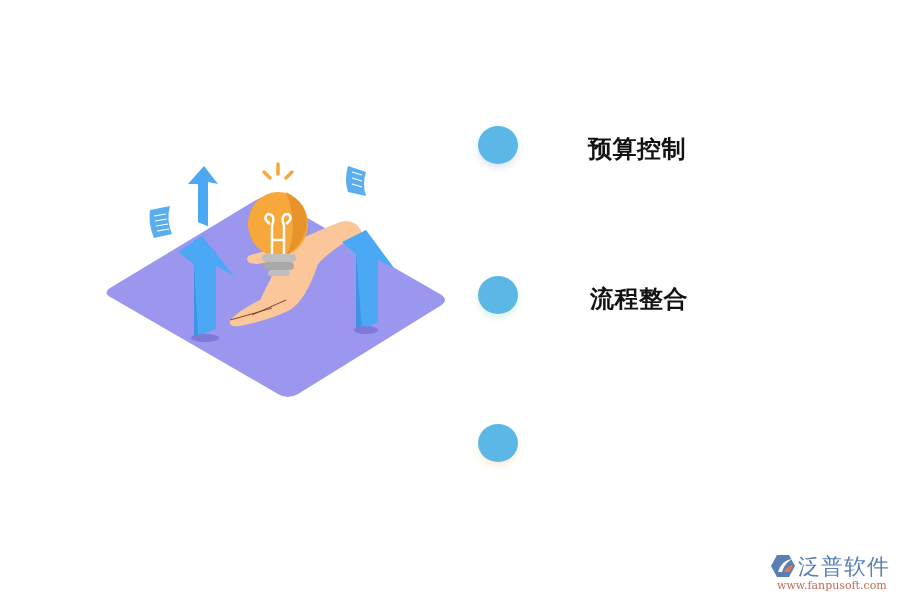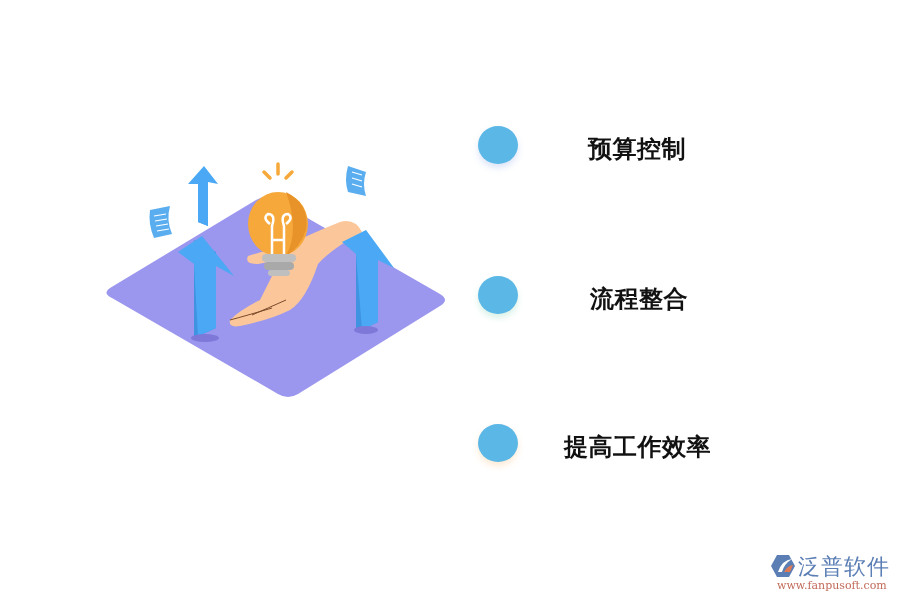--- a/index.html
+++ b/index.html
@@ -88,21 +88,20 @@
 <div class="feature-item i0">
   <div class="feature-dot"></div>
   <div class="feature-label">预算控制</div>
 </div>
 <div class="feature-item i1">
   <div class="feature-dot"></div>
   <div class="feature-label">流程整合</div>
 </div>
 <div class="feature-item i2">
   <div class="feature-dot"></div>
-  <div class="feature-label">提高工作效率</div>
 </div>
 
 <div class="brand">
   <svg class="brand-logo" viewBox="0 0 26 24">
     <path d="M7 1 L19 1 L25 12 L19 23 L7 23 L1 12 Z" fill="#5b7fb5"></path>
     <path d="M8 18 Q12 6 22 5 Q14 10 12 18 Z" fill="#ffffff"></path>
     <path d="M14 18 Q17 12 23 11 L20 18 Z" fill="#e07a55"></path>
   </svg>
   <div class="brand-name">泛普软件</div>
   <div class="brand-url">www.fanpusoft.com</div>

